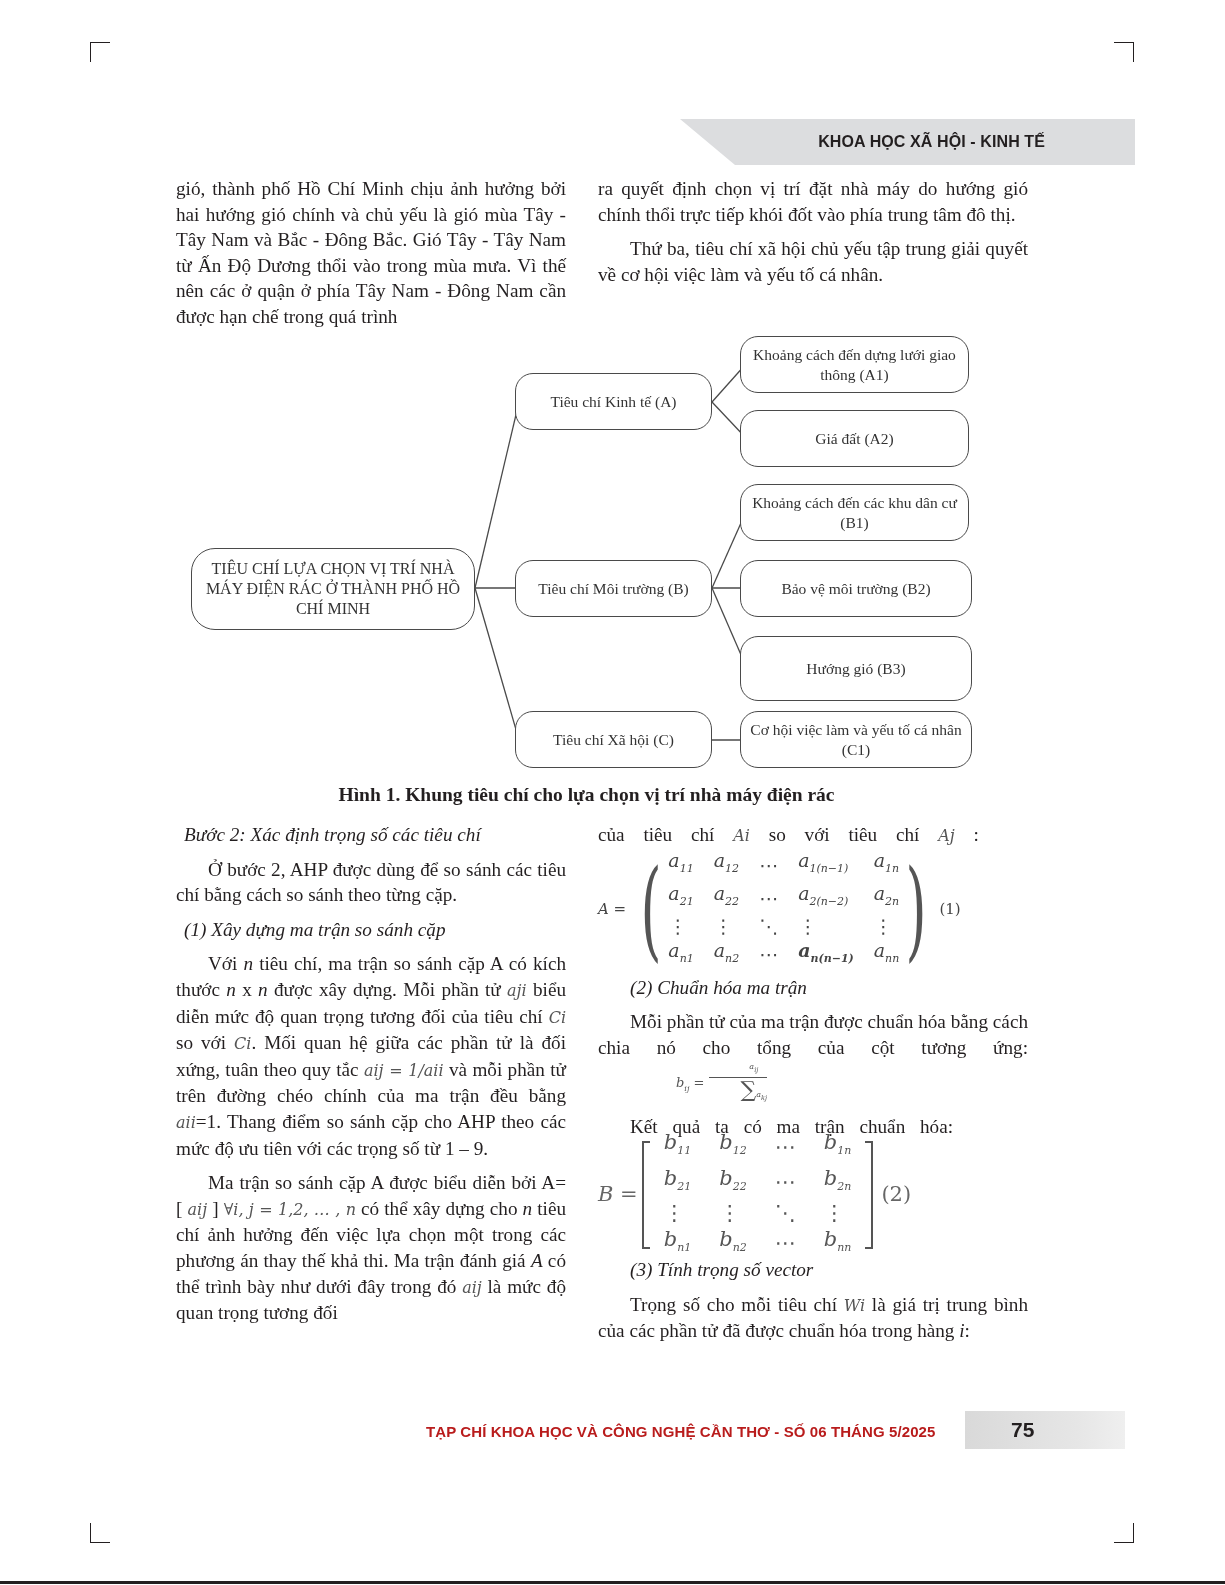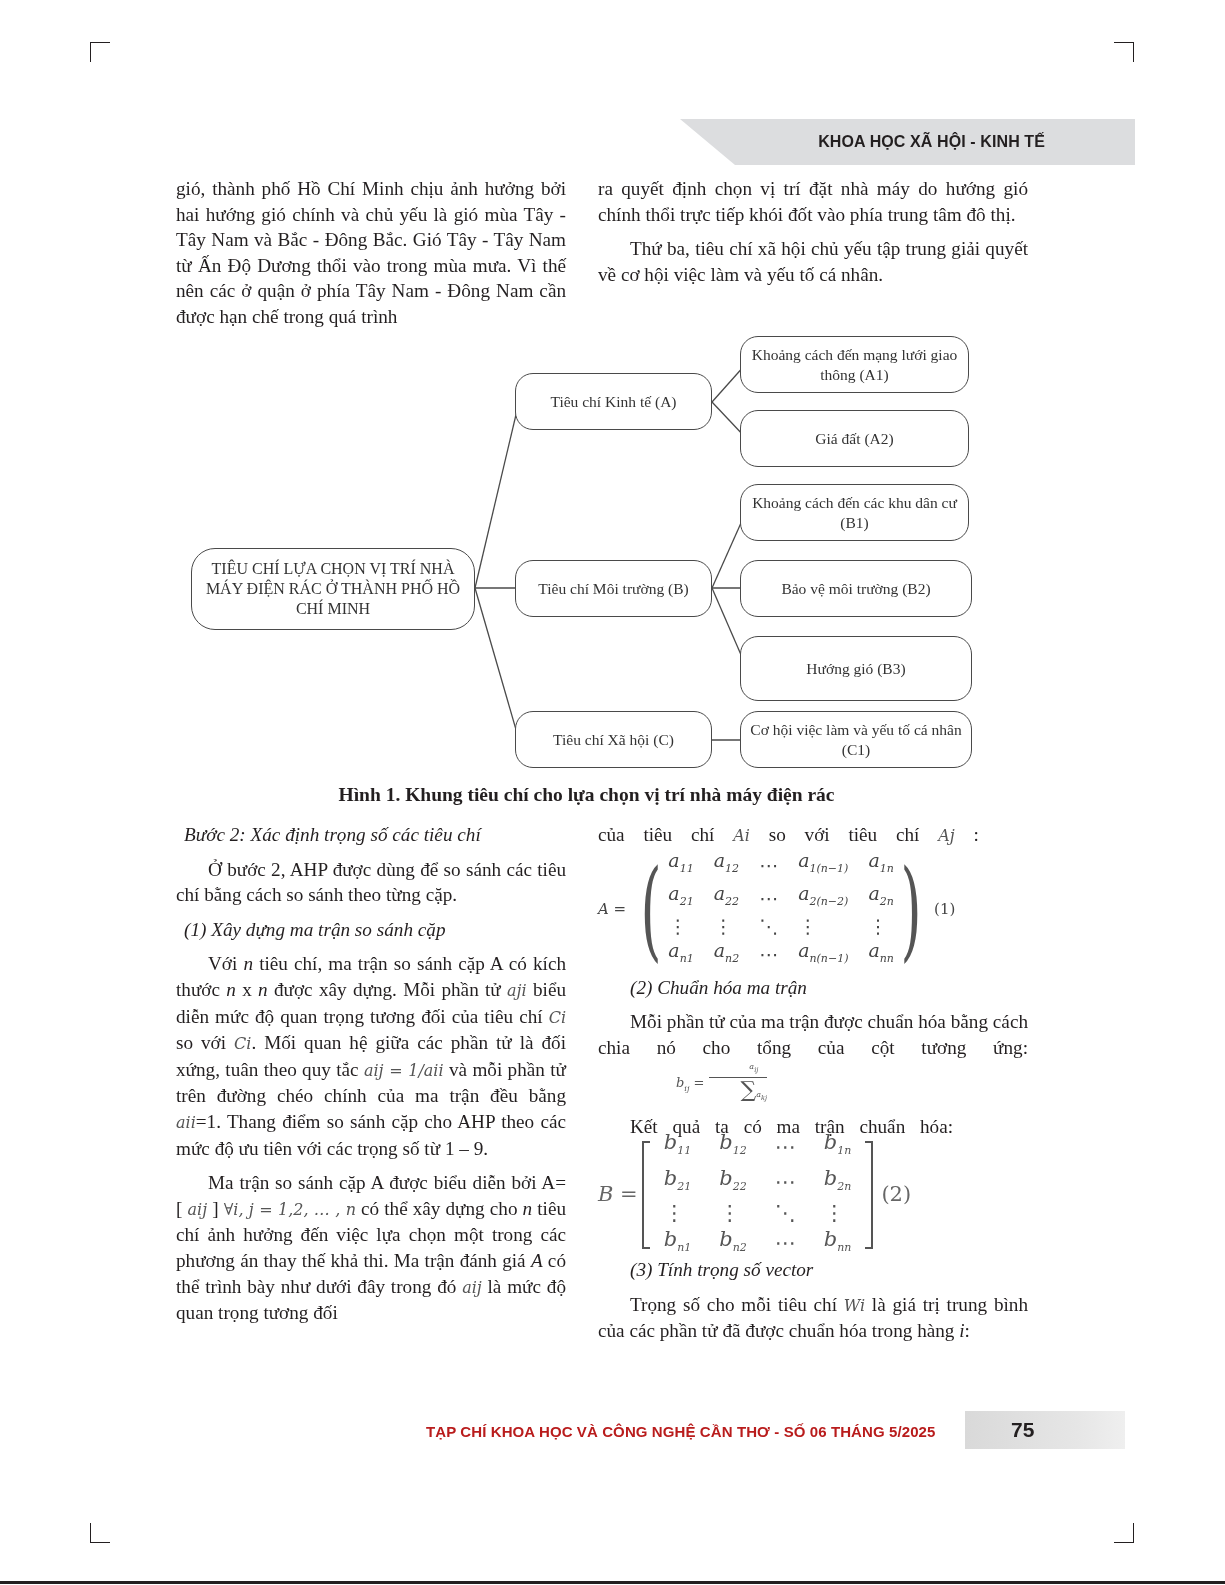--- a/index.html
+++ b/index.html
@@ -84,21 +84,21 @@
     <line x1="712" y1="740" x2="745" y2="740"></line>
   </g>
 </svg>
 
 <div class="node root" style="left:191px; top:548px; width:284px; height:82px;">TIÊU CHÍ LỰA CHỌN VỊ TRÍ NHÀ MÁY ĐIỆN RÁC Ở THÀNH PHỐ HỒ CHÍ MINH</div>
 
 <div class="node" style="left:515px; top:373px; width:197px; height:57px;">Tiêu chí Kinh tế (A)</div>
 <div class="node" style="left:515px; top:560px; width:197px; height:57px;">Tiêu chí Môi trường (B)</div>
 <div class="node" style="left:515px; top:711px; width:197px; height:57px;">Tiêu chí Xã hội (C)</div>
 
-<div class="node" style="left:740px; top:336px; width:229px; height:57px;">Khoảng cách đến mạng lưới giao thông (A1)</div>
+<div class="node" style="left:740px; top:336px; width:229px; height:57px;">Khoảng cách đến dựng lưới giao thông (A1)</div>
 <div class="node" style="left:740px; top:410px; width:229px; height:57px;">Giá đất (A2)</div>
 <div class="node" style="left:740px; top:484px; width:229px; height:57px;">Khoảng cách đến các khu dân cư (B1)</div>
 <div class="node" style="left:740px; top:560px; width:232px; height:57px;">Bảo vệ môi trường (B2)</div>
 <div class="node" style="left:740px; top:636px; width:232px; height:65px;">Hướng gió (B3)</div>
 <div class="node" style="left:740px; top:711px; width:232px; height:57px;">Cơ hội việc làm và yếu tố cá nhân (C1)</div>
 
 <div class="caption" style="left:4px; width:1165px;">Hình 1. Khung tiêu chí cho lựa chọn vị trí nhà máy điện rác</div>
 
 <div class="col" id="colA2">
   <p class="it indent" style="text-indent:8px;">Bước 2: Xác định trọng số các tiêu chí</p>
@@ -134,21 +134,21 @@
             <td style="font-size: 19px; line-height: 24px;"><span style="font-style:normal;">⋮</span></td>
             <td style="font-size: 19px; line-height: 24px;"><span style="font-style:normal;">⋮</span></td>
             <td style="font-size: 19px; line-height: 24px;"><span style="font-style:normal;">⋱</span></td>
             <td style="font-size: 19px; line-height: 24px;"><span style="font-style:normal;">⋮</span></td>
             <td style="font-size: 19px; line-height: 24px;"><span style="font-style:normal;">⋮</span></td>
           </tr>
           <tr>
             <td style="font-size: 19px; line-height: 24px;">a<sub>n1</sub></td>
             <td style="font-size: 19px; line-height: 24px;">a<sub>n2</sub></td>
             <td style="font-size: 19px; line-height: 24px;"><span style="font-style:normal;">⋯</span></td>
-            <td style="font-size: 19px; line-height: 24px;">a<sub>n(n−1)</sub></td>
+            <td style="font-size: 19px; line-height: 24px; font-weight: bold;">a<sub>n(n−1)</sub></td>
             <td style="font-size: 19px; line-height: 24px;">a<sub>nn</sub></td>
           </tr>
         </tbody>
     </table>
     <span style="font-size:108px; font-style:normal; font-weight:lighter; line-height:100px; transform:scaleX(0.5); color:#555;">)</span>
     <span style="font-size:15px; font-style:normal; margin-left:2px;">(1)</span>
   </div>
 
   <p class="it" style="text-indent:32px; margin-top:6px;">(2) Chuẩn hóa ma trận</p>
   <p class="indent gap"><span>Mỗi phần tử của ma trận được chuẩn hóa bằng cách chia nó cho tổng của cột tương ứng:</span>

